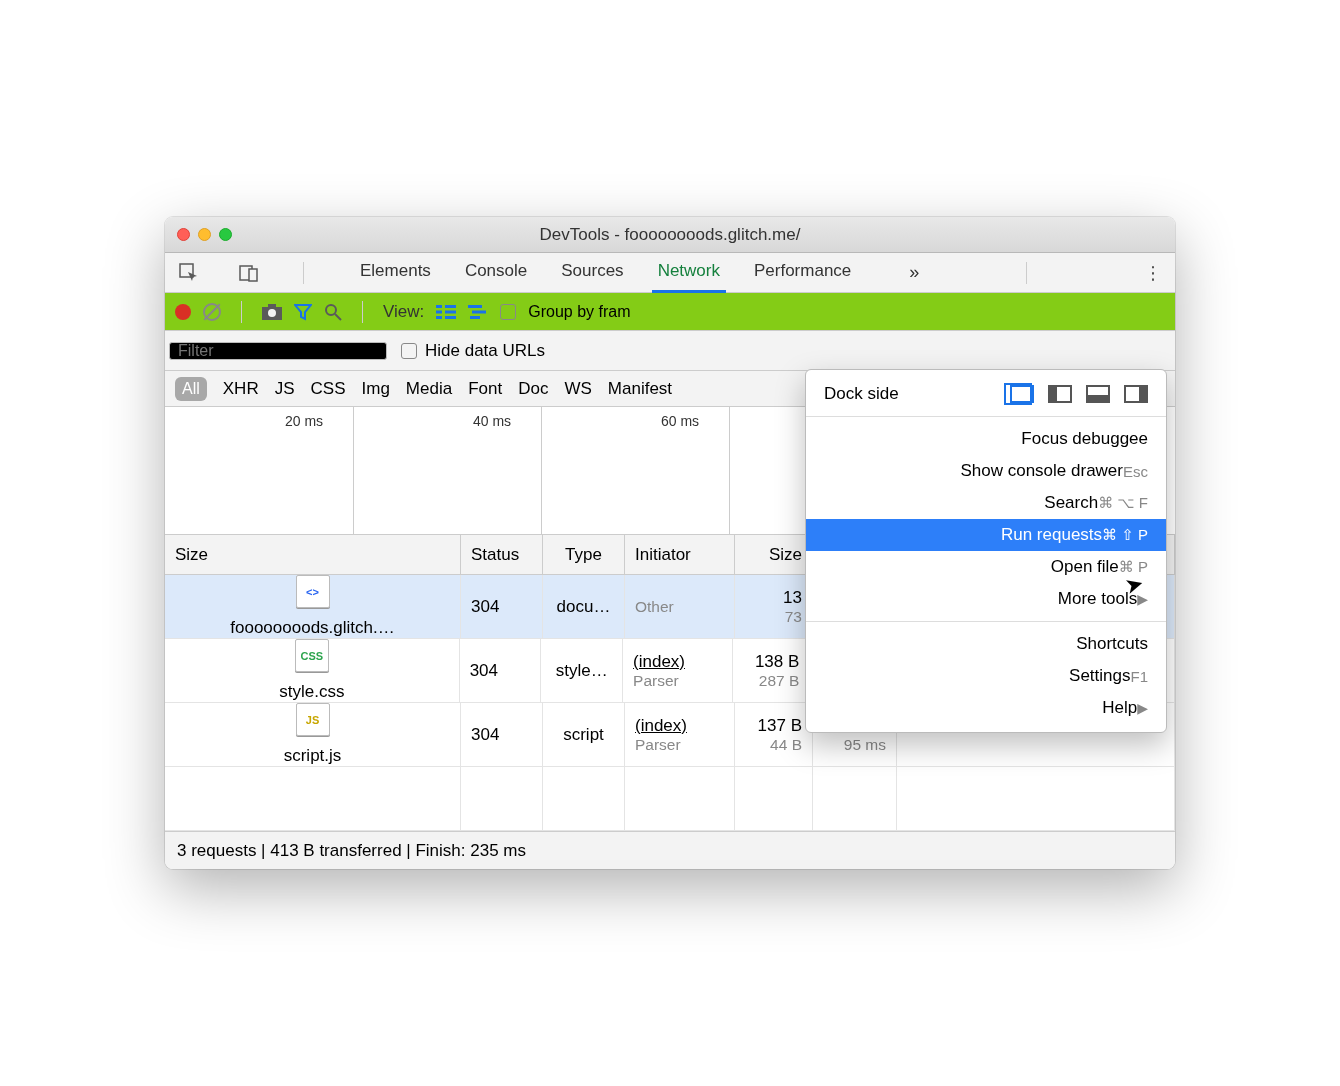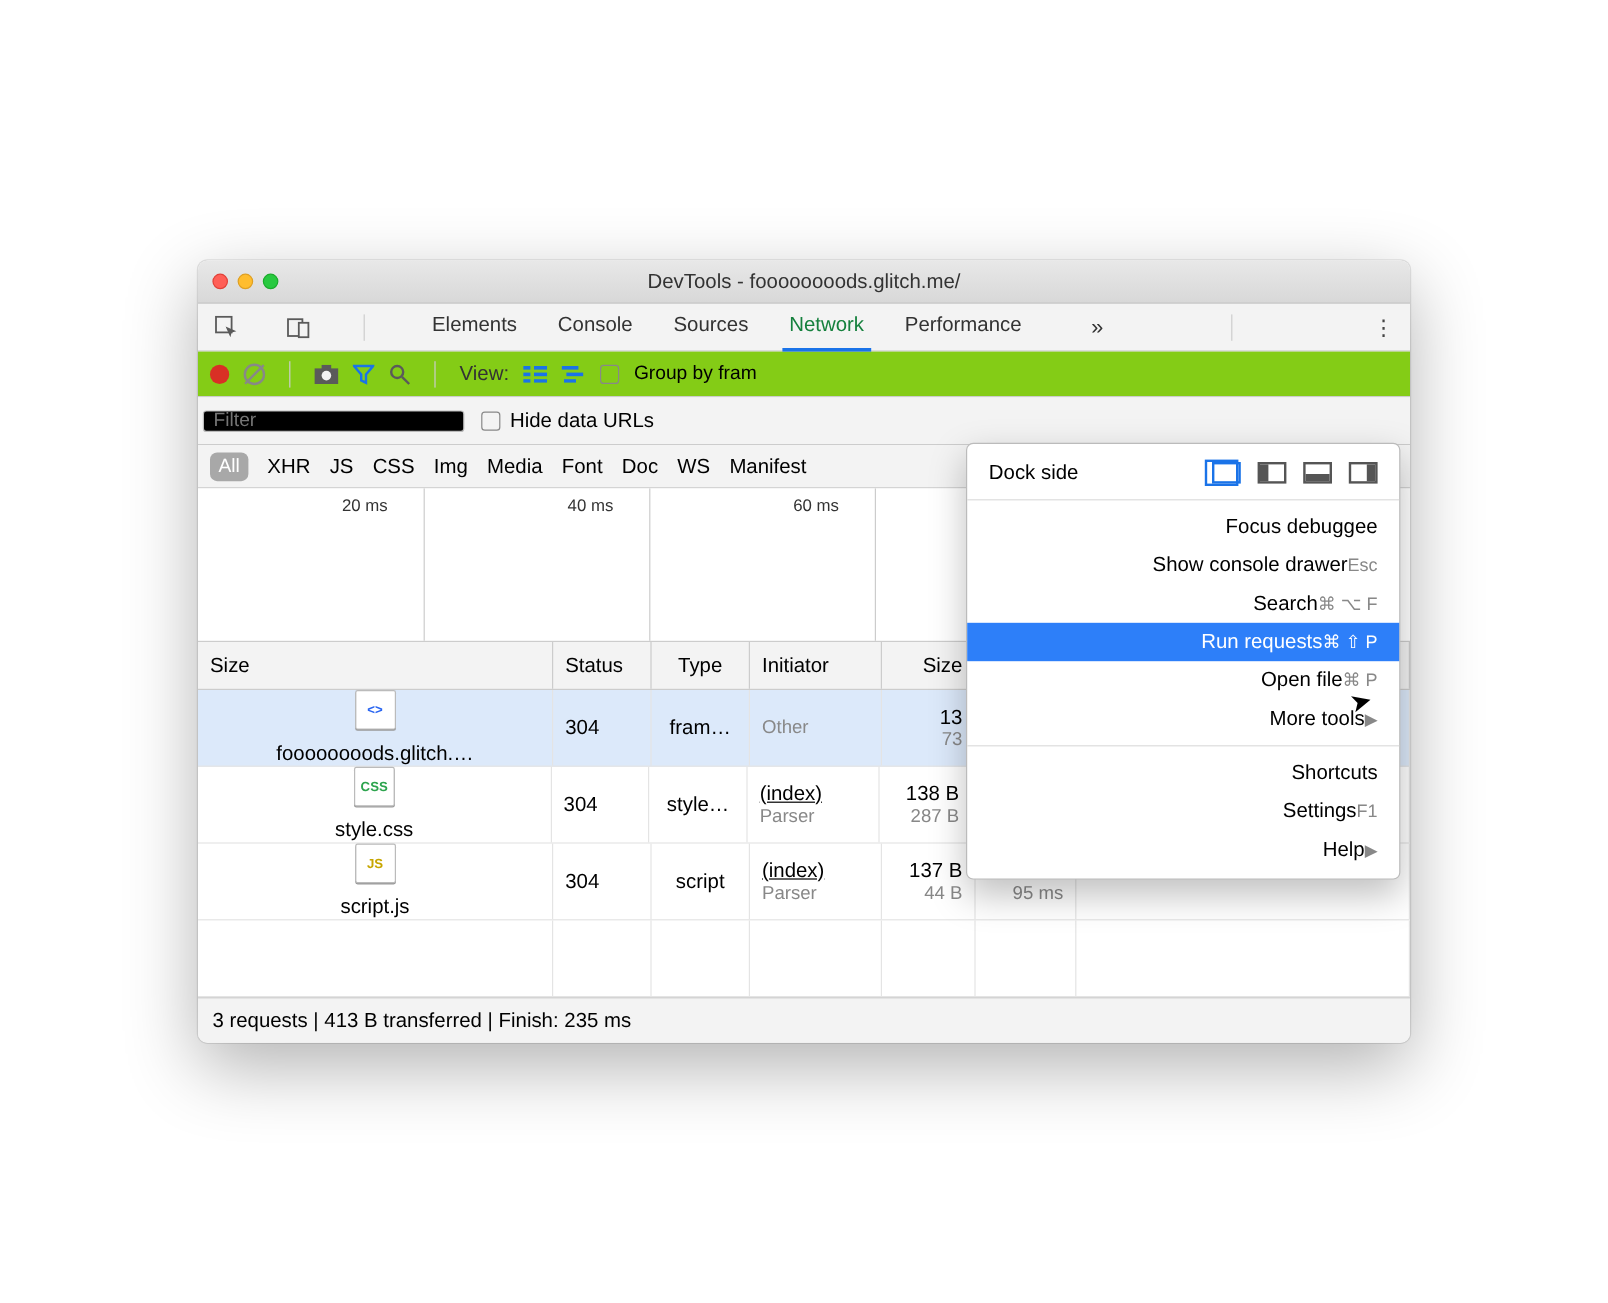--- a/index.html
+++ b/index.html
@@ -266,21 +266,21 @@
 
     <div class="row selected">
       <div class="cell c-name name-cell">
         <div class="file-icon fi-html">&lt;&gt;</div>
         <span>foooooooods.glitch.…</span>
       </div>
       <div class="cell c-status">
           <span>304</span>
         </div>
       <div class="cell c-type">
-          <span>fram…</span>
+          <span>docu…</span>
         </div>
       <div class="cell c-init">
           <span class="sub">Other</span>
         </div>
       <div class="cell c-size" style="text-align:right">
           <span>13</span>
           <span class="sub">73</span>
         </div>
       <div class="cell c-time"></div>
       <div class="cell c-water"></div>

